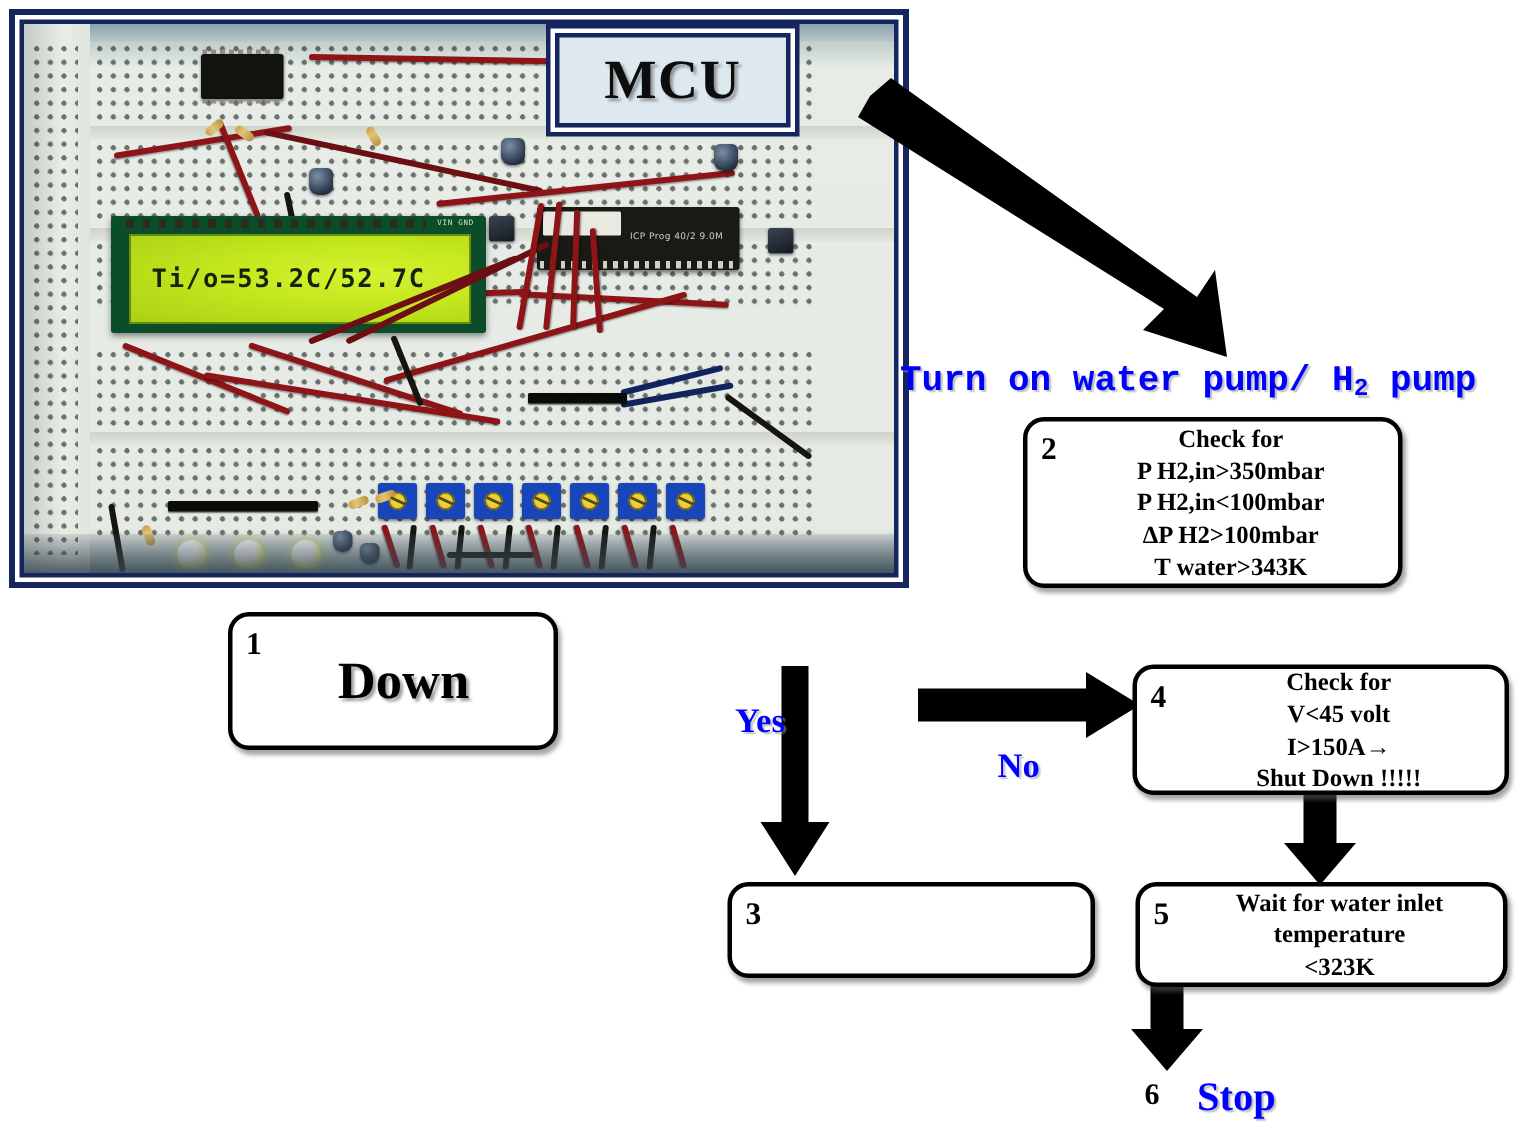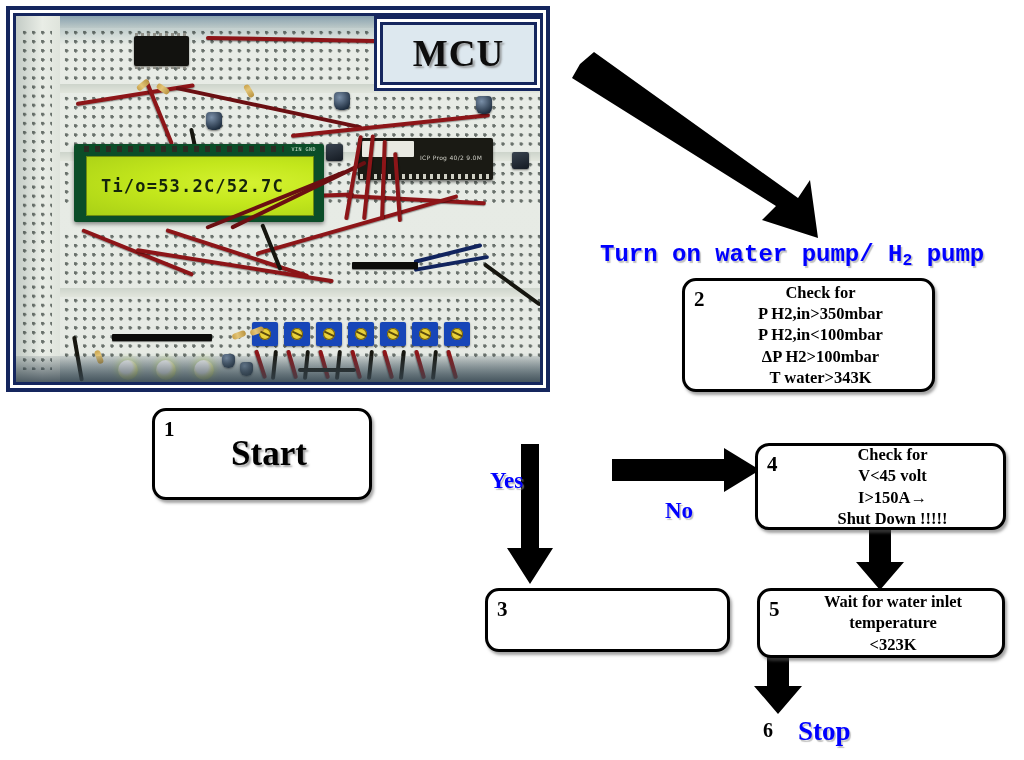--- a/index.html
+++ b/index.html
@@ -7,21 +7,21 @@
     width:1024px;height:760px;
     background:#ffffff;
     font-family:"Liberation Serif", serif;
     overflow:hidden;
     position:relative;
   }
   .stage{position:absolute;left:0;top:0;width:1024px;height:760px;}
 
   
   .photo-frame{
-    position:absolute;left:6px;top:6px;width:544px;height:386px;
+    position:absolute;left:6px;top:6px;width:600px;height:386px;
     background:#15265e;
     padding:4px;
     box-sizing:border-box;
   }
   .photo-frame-inner{
     width:100%;height:100%;
     border:3px solid #ffffff;
     box-sizing:border-box;
     background:#15265e;
     padding:3px;
@@ -171,21 +171,21 @@
     background:linear-gradient(90deg,#c9a24a,#e3c578 40%,#b8923f);
   }
   .button-sw{
     position:absolute;width:17px;height:17px;border-radius:2px;
     background:linear-gradient(160deg,#3a4450,#141a22);
     box-shadow:0 1px 2px rgba(0,0,0,.5);
   }
 
   
   .mcu-box{
-    position:absolute;left:380px;top:22px;width:157px;height:63px;
+    position:absolute;left:370px;top:22px;width:157px;height:63px;
     background:#dde8ef;
     border:3px solid #15265e;
     box-sizing:border-box;
     box-shadow:0 0 0 3px #ffffff, 0 0 0 6px #15265e;
     display:flex;align-items:center;justify-content:center;
   }
   .mcu-label{
     font-family:"Liberation Serif", serif;
     font-weight:bold;font-size:37px;color:#0d0d0d;
     letter-spacing:1px;
@@ -387,21 +387,21 @@
   </svg>
 
   <div class="bluehead" style="left:600px;top:241px;font-size:24px;">
     <span>Turn on water pump/ H</span><sub>2</sub><span> pump</span>
   </div>
 
 
   <div class="fcbox" style="left:152px;top:408px;width:220px;height:92px;">
     <span class="fcnum">1</span>
     <div class="fcbody" style="left:20px;">
-      <span class="start-txt">Start</span>
+      <span class="start-txt">Down</span>
     </div>
   </div>
 
   <div class="fcbox" style="left:682px;top:278px;width:253px;height:114px;">
     <span class="fcnum">2</span>
     <div class="fcbody">
       <span class="ln">Check for</span>
       <span class="ln">P  H2,in&gt;350mbar</span>
       <span class="ln">P  H2,in&lt;100mbar</span>
       <span class="ln">ΔP  H2&gt;100mbar</span>

